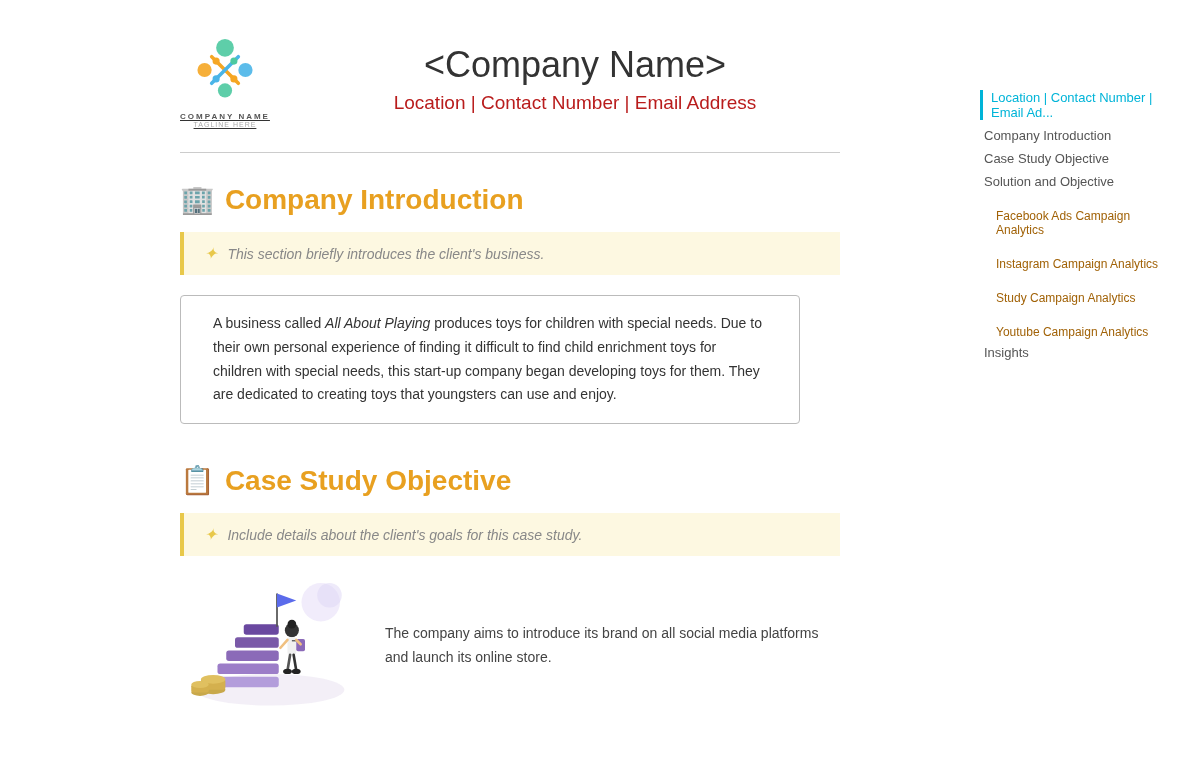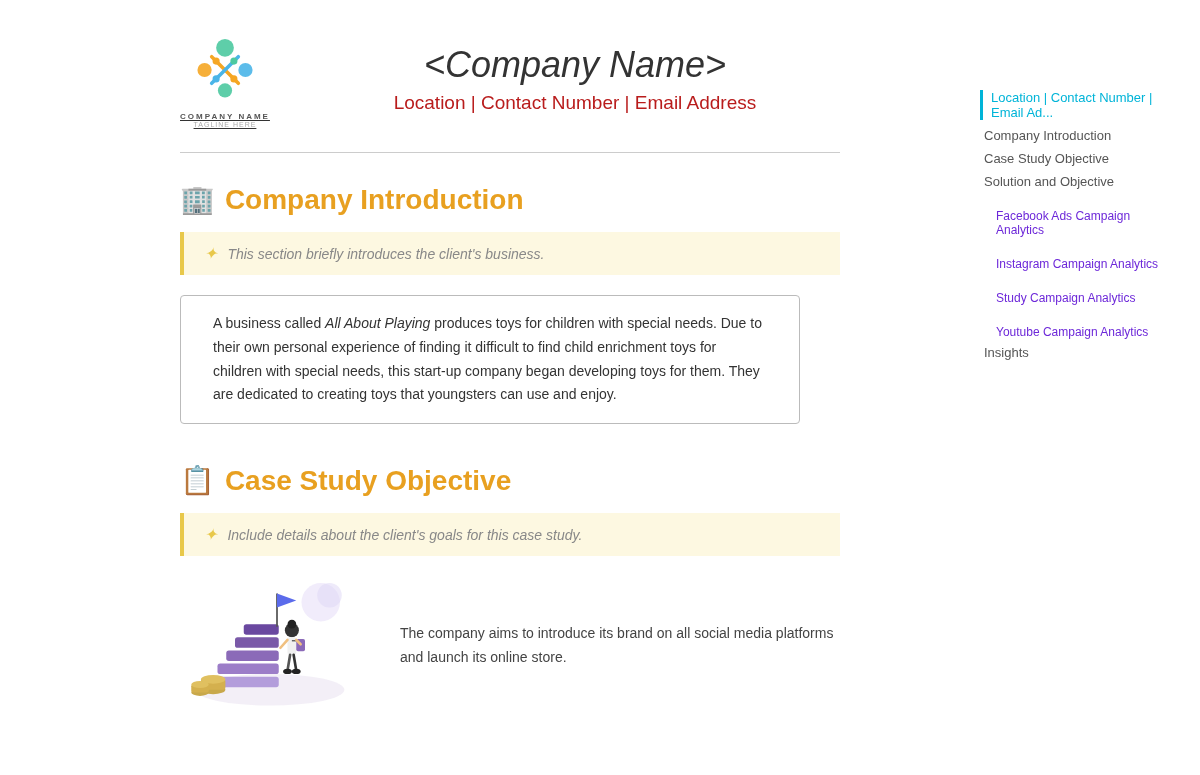--- a/index.html
+++ b/index.html
@@ -52,21 +52,20 @@
       text-transform: uppercase;
     }
     .company-title-area {
       flex: 1;
       text-align: center;
     }
     .company-name {
       font-size: 36px;
       font-weight: 400;
       color: #333;
-      font-style: italic;
     }
     .company-contact {
       font-size: 19px;
       color: #b91c1c;
       margin-top: 6px;
     }
 
     .divider {
       border: none;
       border-top: 1px solid #ccc;
@@ -119,21 +118,21 @@
       max-width: 620px;
     }
     .text-box em {
       font-style: italic;
     }
 
     
     .objective-content {
       display: flex;
       align-items: center;
-      gap: 40px;
+      gap: 25px;
       margin-top: 10px;
     }
     .objective-illustration {
       flex-shrink: 0;
       width: 180px;
       height: 140px;
     }
     .objective-text {
       font-size: 14px;
       color: #444;
@@ -162,21 +161,21 @@
     }
     .toc-item {
       font-size: 13px;
       color: #555;
       margin-bottom: 8px;
       padding-left: 4px;
       cursor: pointer;
     }
     .toc-sub {
       font-size: 12px;
-      color: #6d28d9;
+      color: #a16207;
       margin-bottom: 6px;
       padding-left: 16px;
       cursor: pointer;
       margin-top: 20px;
     }
 
     
   </style>
 </head>
 <body>

